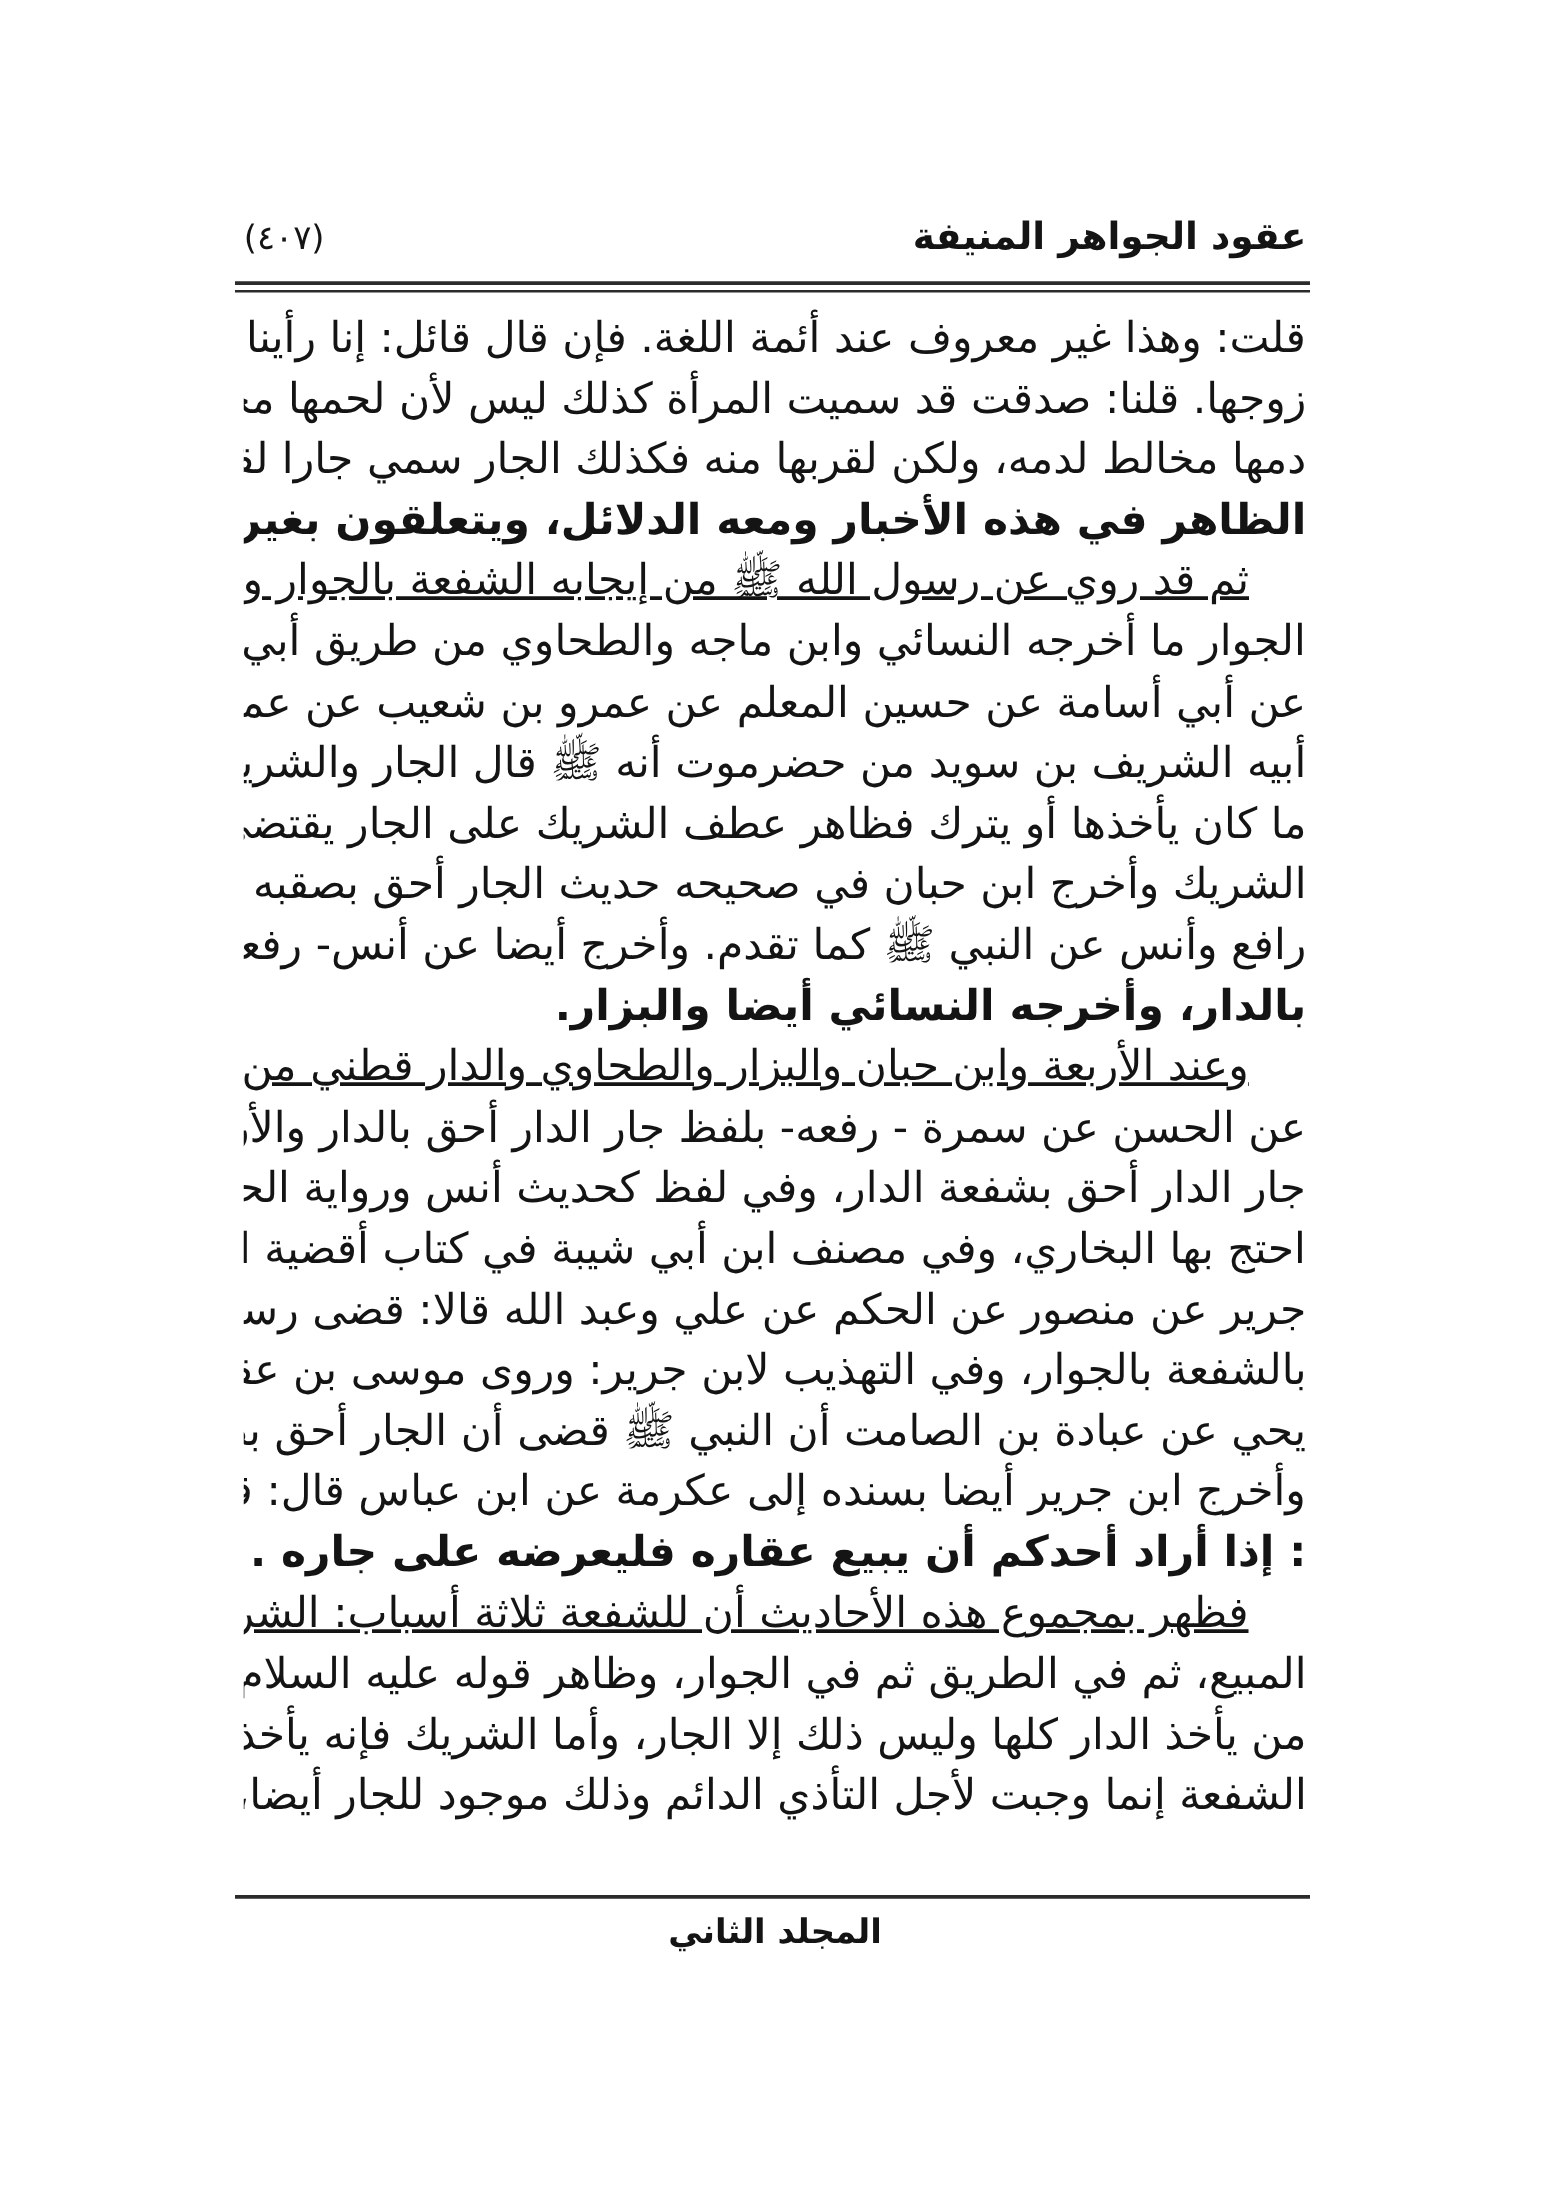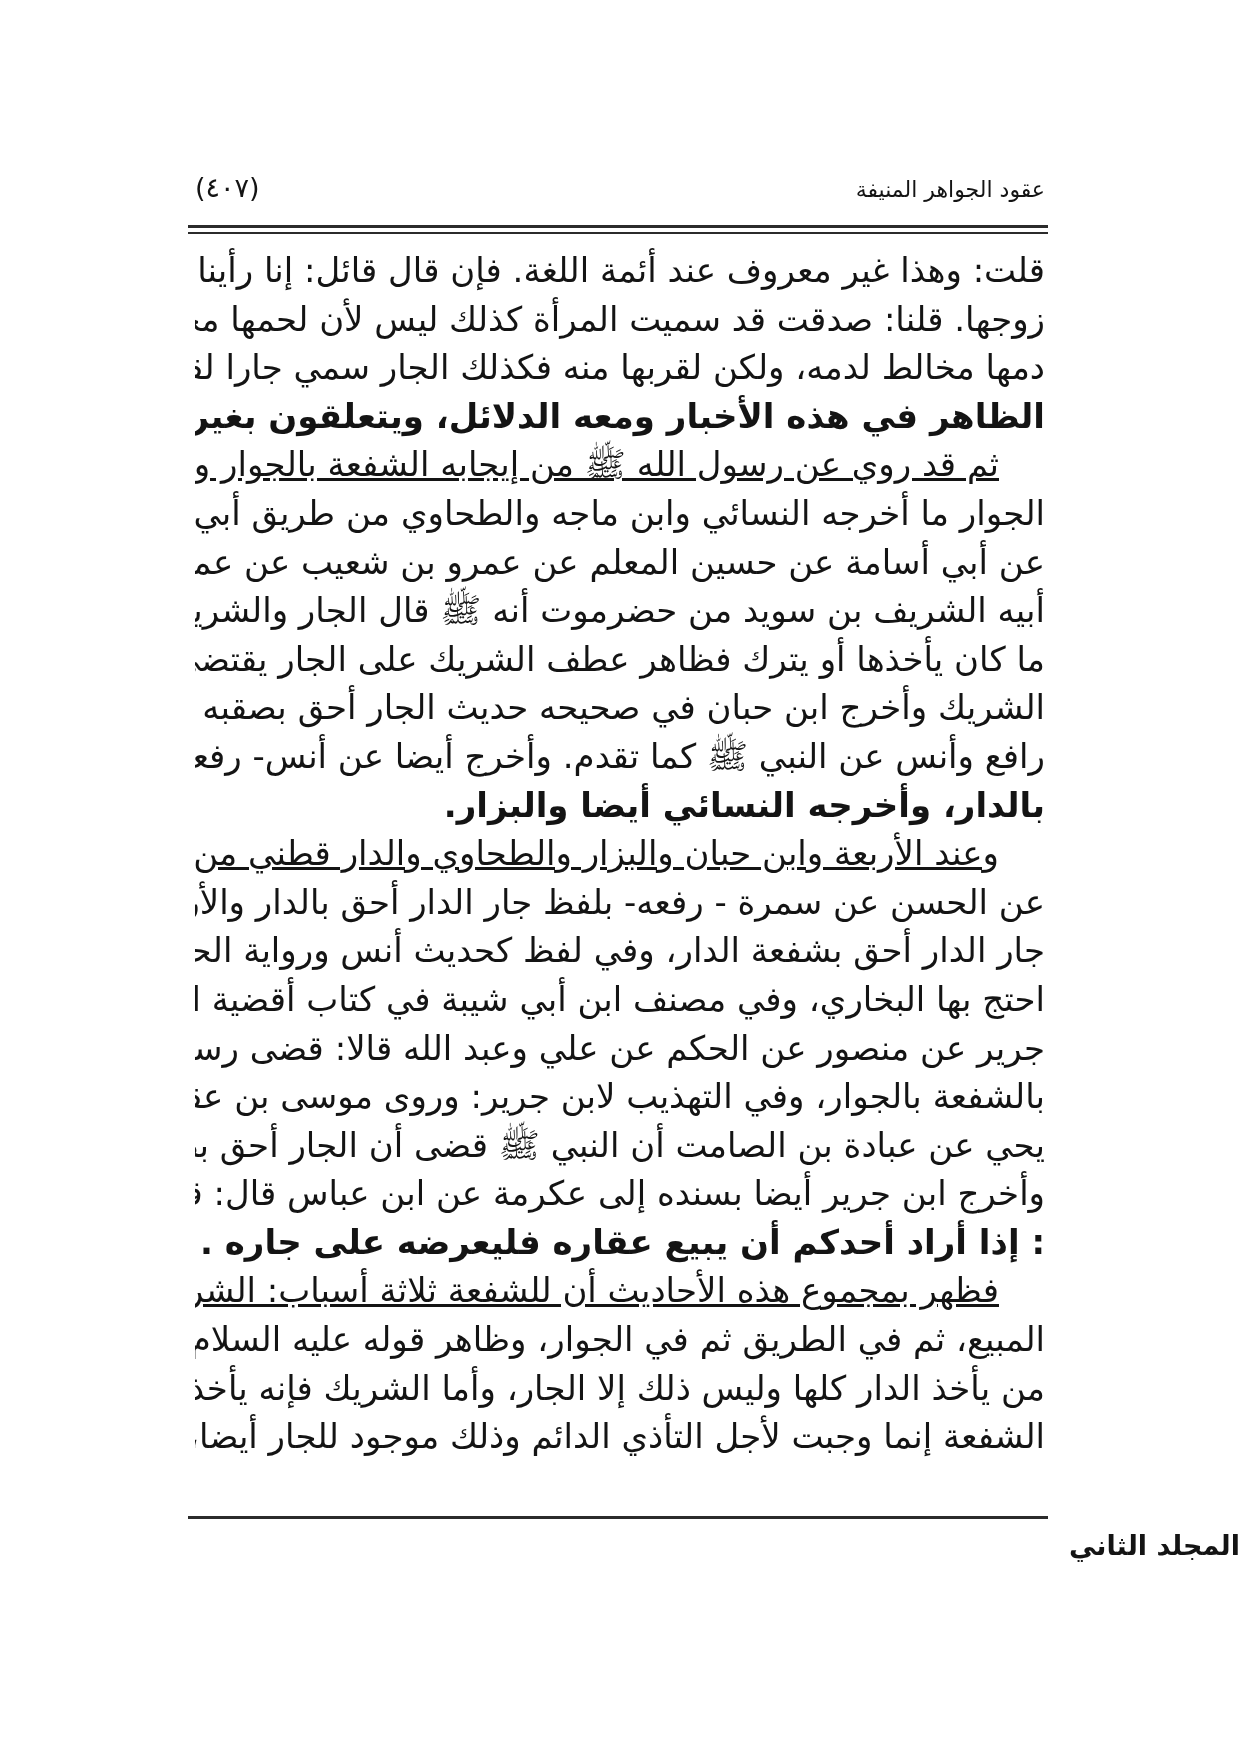--- a/index.html
+++ b/index.html
@@ -17,22 +17,22 @@
     position: absolute;
     top: 172px;
     left: 195px;
     right: 195px;
     display: flex;
     justify-content: space-between;
     align-items: baseline;
     direction: rtl;
   }
   .header-title {
-    font-size: 22px;
-    font-weight: 400;
+    font-size: 30px;
+    font-weight: 700;
     letter-spacing: 0px;
   }
   .page-number {
     font-size: 27px;
     direction: rtl;
   }
   .header-rule {
     position: absolute;
     top: 225px;
     left: 188px;
@@ -64,20 +64,21 @@
     top: 1516px;
     left: 188px;
     width: 860px;
     border-top: 3px solid #2b2b2b;
   }
   .footer-text {
     position: absolute;
     top: 1530px;
     left: 0;
     width: 100%;
+    text-align: center;
     direction: rtl;
     font-size: 27px;
     font-weight: 700;
   }
 </style>
 </head>
 <body>
 
 <div class="page">
 

